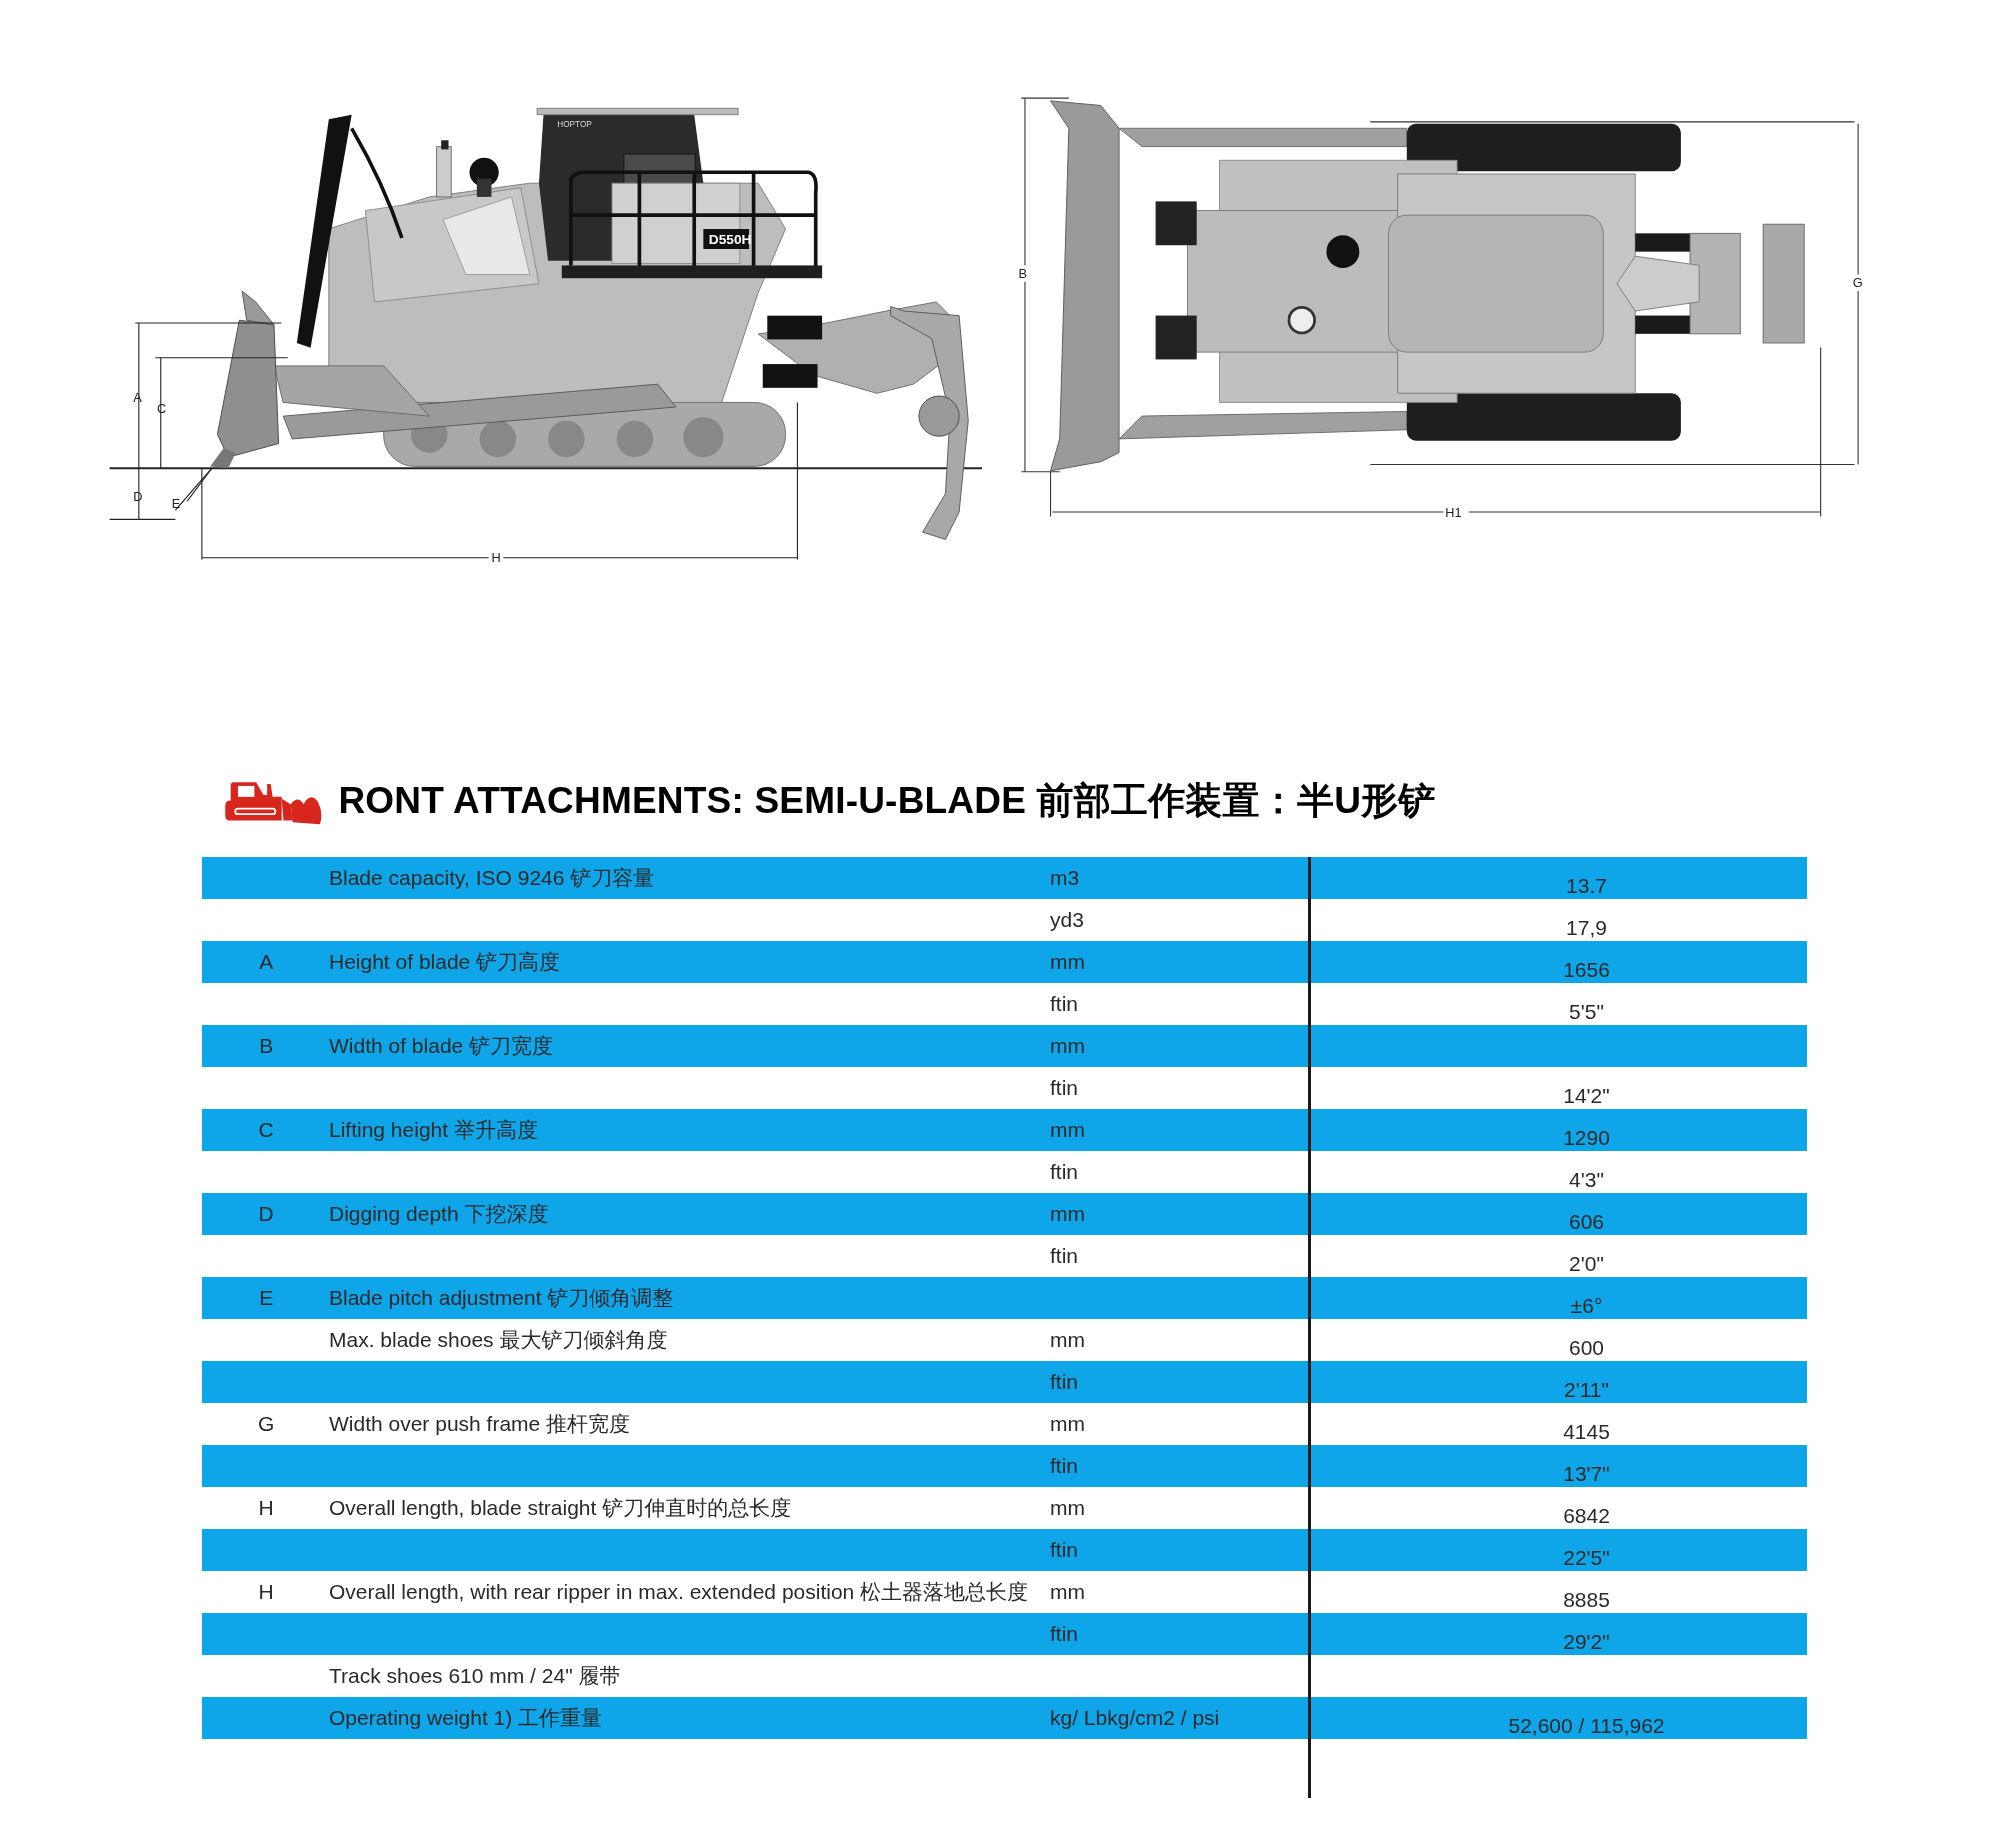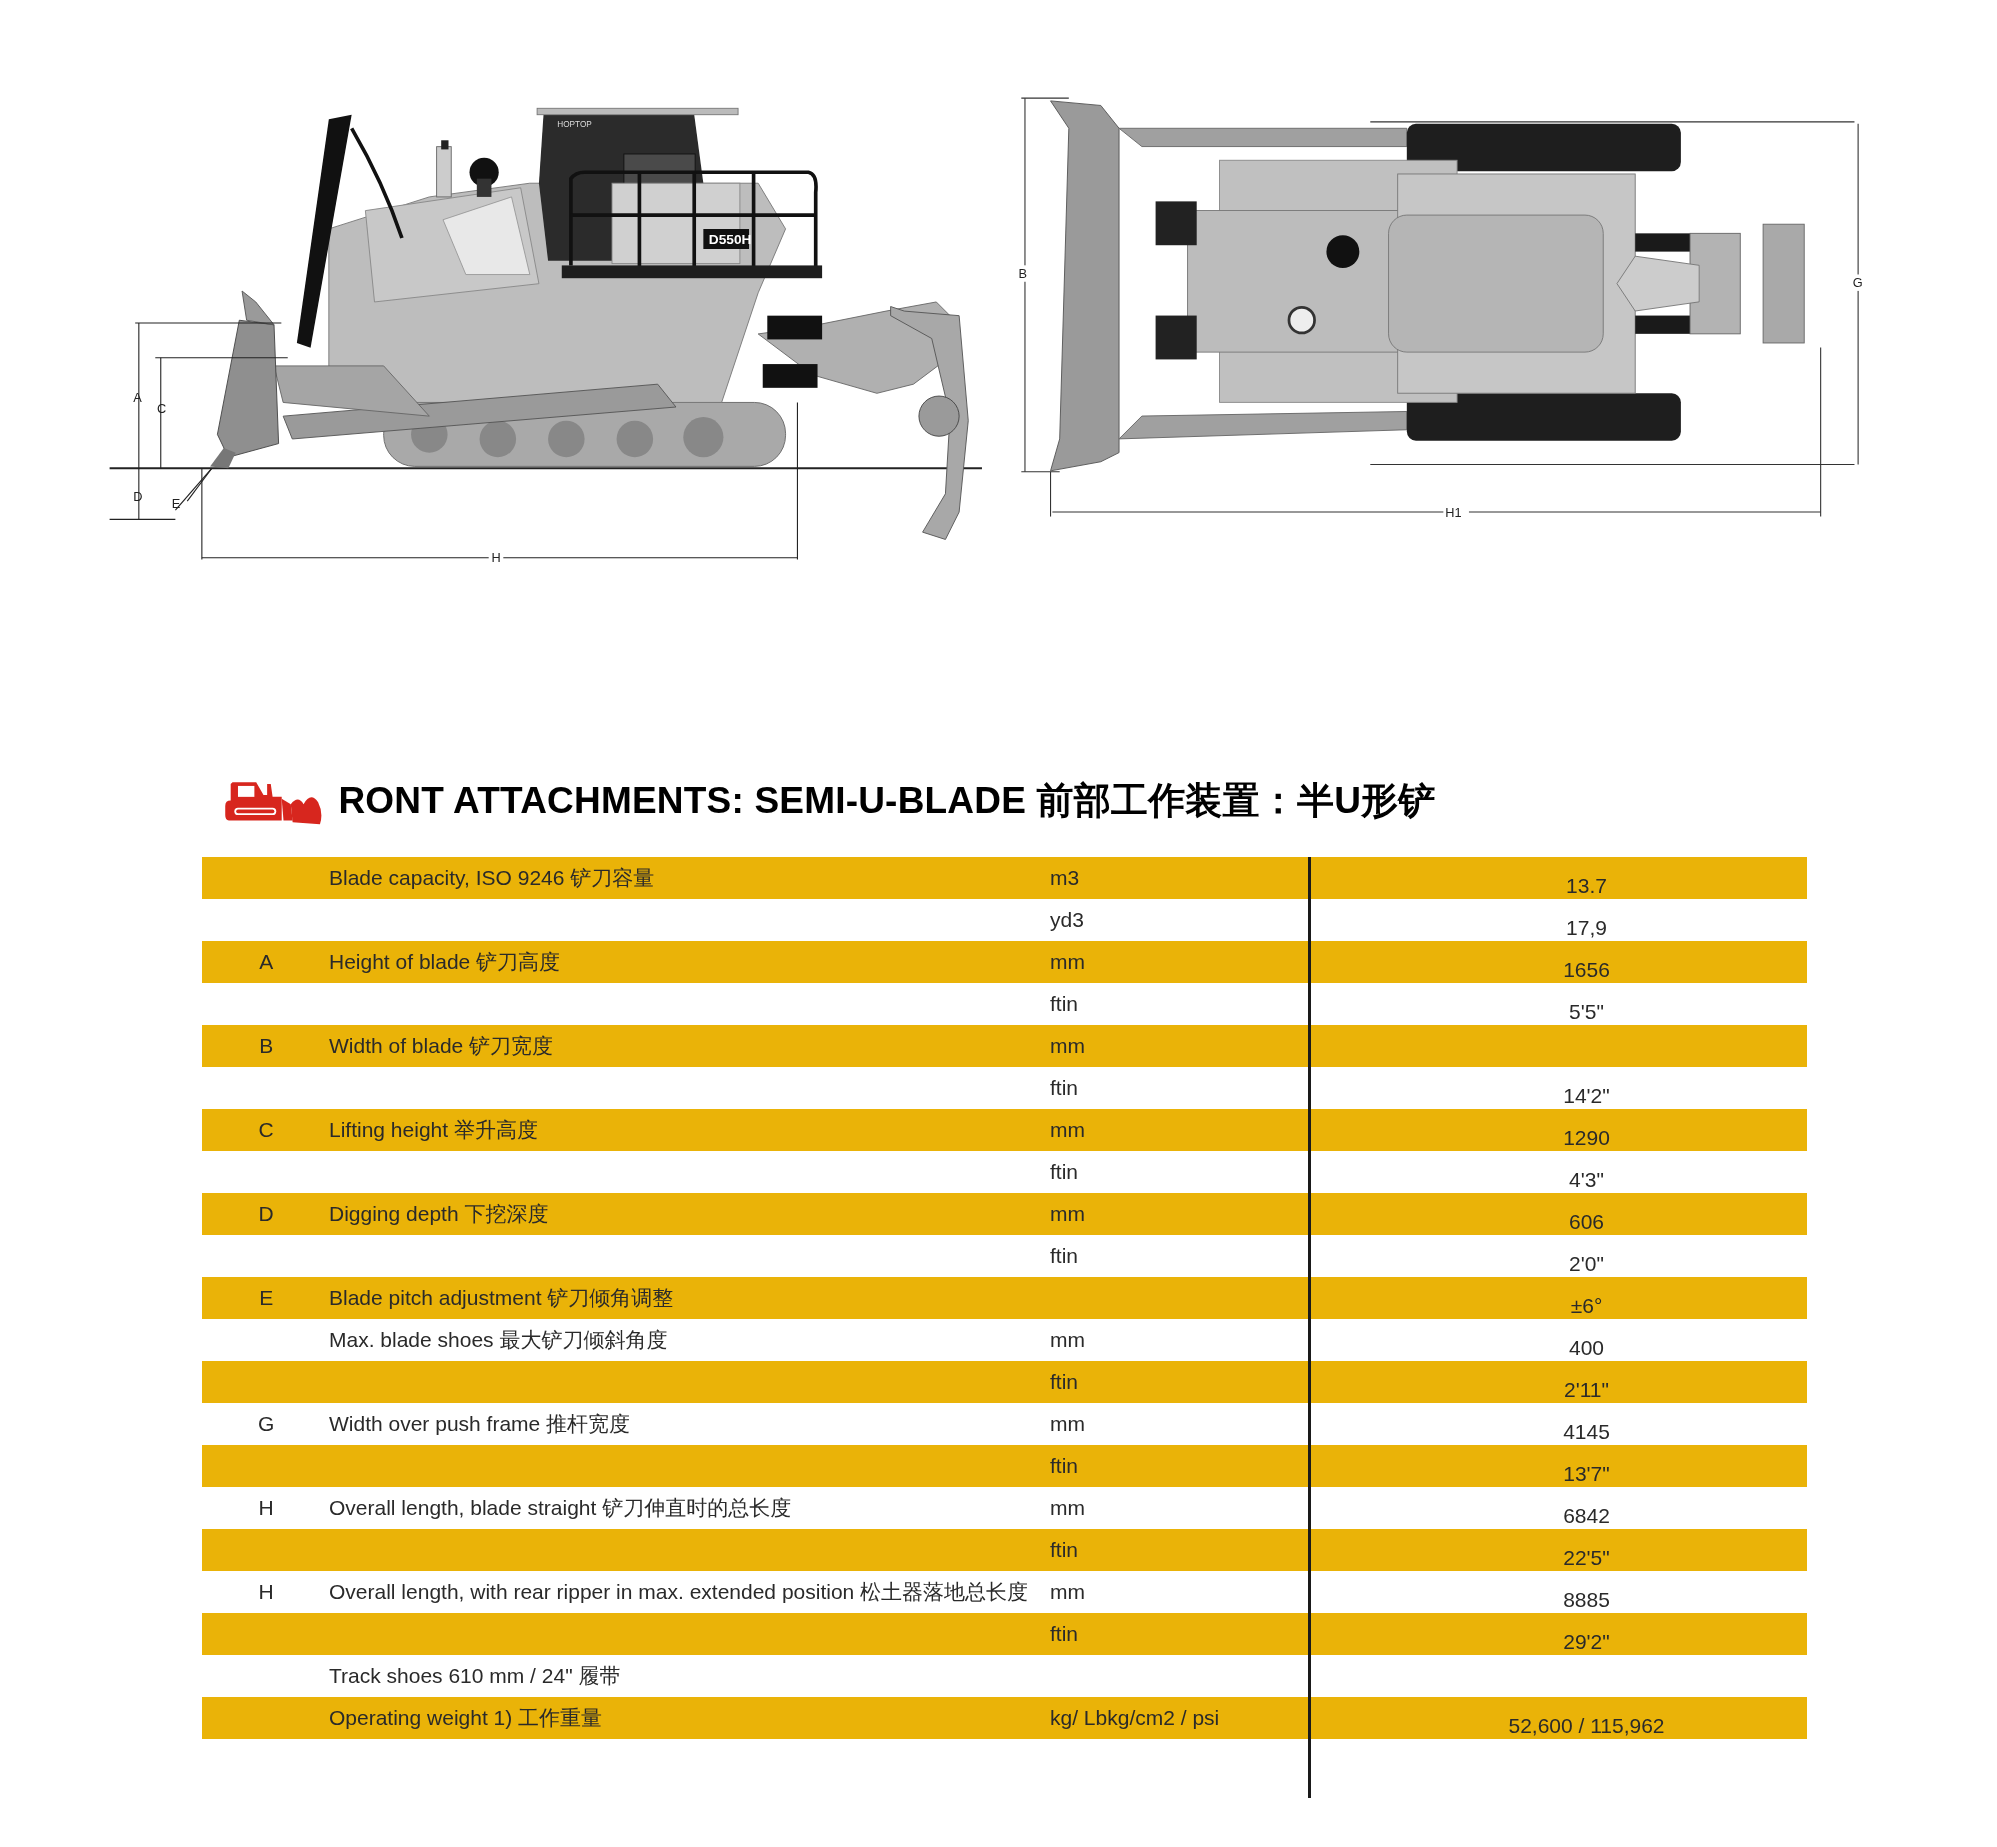--- a/index.html
+++ b/index.html
@@ -11,21 +11,21 @@
   .dim-label { font-family: "Liberation Sans", sans-serif; font-size: 14px; fill: #222; }
 
   #section-header { position: absolute; left: 225px; top: 773px; height: 55px;
                     display: flex; align-items: center; }
   #section-header .icon { width: 97px; height: 51px; margin-right: 16.4px; }
   #section-header .title { font-family: "Liberation Sans", sans-serif; font-weight: bold;
                            font-size: 37px; color: #000000; letter-spacing: 0.2px; white-space: nowrap; }
 
   #spec-table { position: absolute; left: 202px; top: 857px; width: 1605px; }
   .row { position: relative; height: 42px; display: block; }
-  .row.shaded { background: #eab308; }
+  .row.shaded { background: #0ea5e9; }
   .row span { position: absolute; top: 0; line-height: 42px; font-size: 21px;
               color: #2a2a2a; white-space: nowrap; font-family: "Liberation Sans", sans-serif; }
   .c-letter { left: 55px; width: 18.3px; text-align: center; }
   .c-desc { left: 127px; }
   .c-unit { left: 848px; }
   .c-val { left: 1135px; width: 499px; text-align: center; margin-top: 8px; }
   #divider { position: absolute; left: 1308px; top: 857px; width: 2.7px; height: 941px; background: #1a1a1a; }
 </style>
 </head>
 <body>
@@ -233,21 +233,21 @@
     <div class="row shaded">
       <span class="c-letter">E</span>
       <span class="c-desc">Blade pitch adjustment 铲刀倾角调整</span>
       <span class="c-unit"></span>
       <span class="c-val">±6°</span>
     </div>
     <div class="row">
       <span class="c-letter"></span>
       <span class="c-desc">Max. blade shoes 最大铲刀倾斜角度</span>
       <span class="c-unit">mm</span>
-      <span class="c-val">400</span>
+      <span class="c-val">600</span>
     </div>
     <div class="row shaded">
       <span class="c-letter"></span>
       <span class="c-desc"></span>
       <span class="c-unit">ftin</span>
       <span class="c-val">2'11"</span>
     </div>
     <div class="row">
       <span class="c-letter">G</span>
       <span class="c-desc">Width over push frame 推杆宽度</span>

